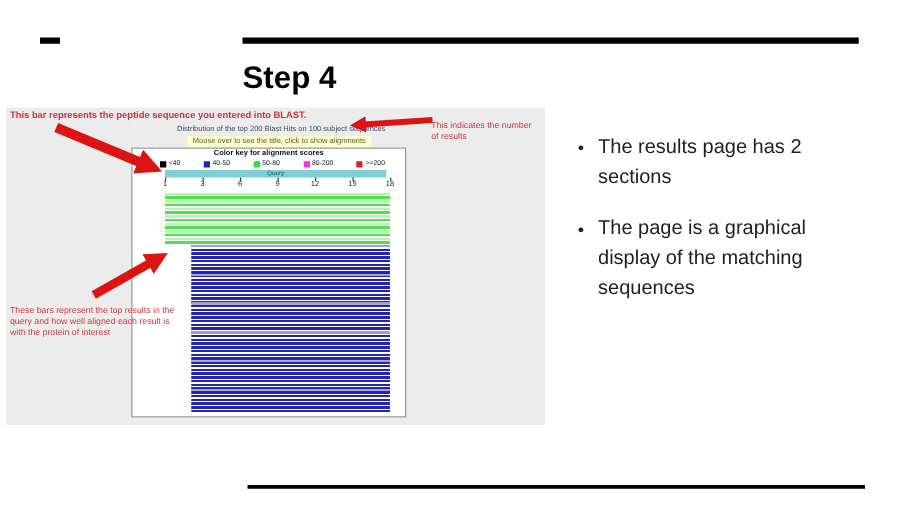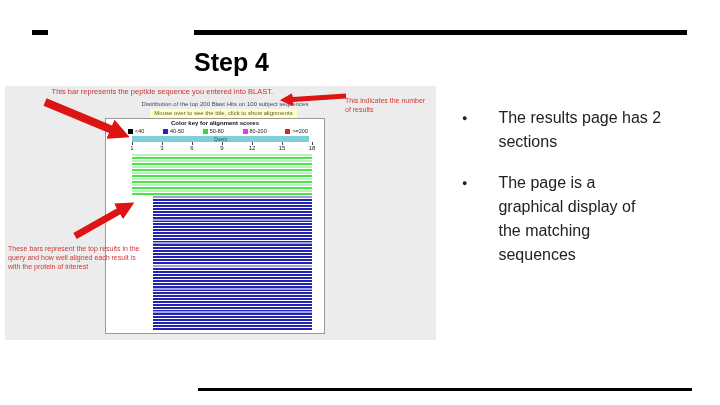--- a/index.html
+++ b/index.html
@@ -20,21 +20,21 @@
   .slide-title {
     left: 194px; top: 48px; width: 493px;
     text-align: left;
     font-size: 25px; font-weight: bold; color: #000000;
   }
 
   
   .panel { left: 5px; top: 86px; width: 431px; height: 254px; background: #ececec; }
 
   .ann { color: #cc3a3a; font-size: 7px; line-height: 9px; }
-  .ann-top   { left: 3px; top: 1px; width: 265px; font-weight: normal; font-size: 7.5px; color: #cc3333; text-align: right; }
+  .ann-top   { left: 3px; top: 1px; width: 265px; font-weight: bold; font-size: 7.5px; color: #cc3333; }
   .ann-right { left: 340px; top: 10px; width: 95px; }
   .ann-bottom{ left: 3px; top: 158px; width: 136px; }
 
   .dist-title { left: 95px; top: 15px; width: 250px; text-align: center;
                 font-size: 6px; color: #3a4a6b; }
   .mouseover  { left: 145px; top: 23px; width: 147px; height: 9px;
                 background: #ffffcc; text-align: center;
                 font-size: 6px; line-height: 9px; color: #5c5c33; }
 
   
@@ -62,21 +62,21 @@
       #b9f2b9 0 2px, #ffffff 2px 3px, #49e549 3px 5px, #ffffff 5px 6px); }
   .blue-hits { left: 47px; top: 77px; width: 159px; height: 135px;
     background:
       repeating-linear-gradient(to bottom, rgba(165,165,225,0.95) 0 2px, transparent 2px 23px),
       repeating-linear-gradient(to bottom, #2424b2 0 2px, #ffffff 2px 3px); }
 
   
   .bullets { left: 462px; top: 106px; width: 200px; }
   .bullet-item { display: flex; margin-bottom: 17px; }
   .bullet-dot { font-size: 9px; line-height: 24px; margin-right: 11px; color: #212121; }
-  .bullet-text { font-size: 16px; line-height: 24px; color: #212121; width: 172px; margin-left: 20px; }
+  .bullet-text { font-size: 16px; line-height: 24px; color: #212121; width: 172px; }
 
   .arrow-layer { left: 0; top: 0; width: 720px; height: 405px; pointer-events: none; }
 </style>
 </head>
 <body>
 
 <div class="abs dash"></div>
 <div class="abs top-line"></div>
 
 <div class="abs slide-title">Step 4</div>

